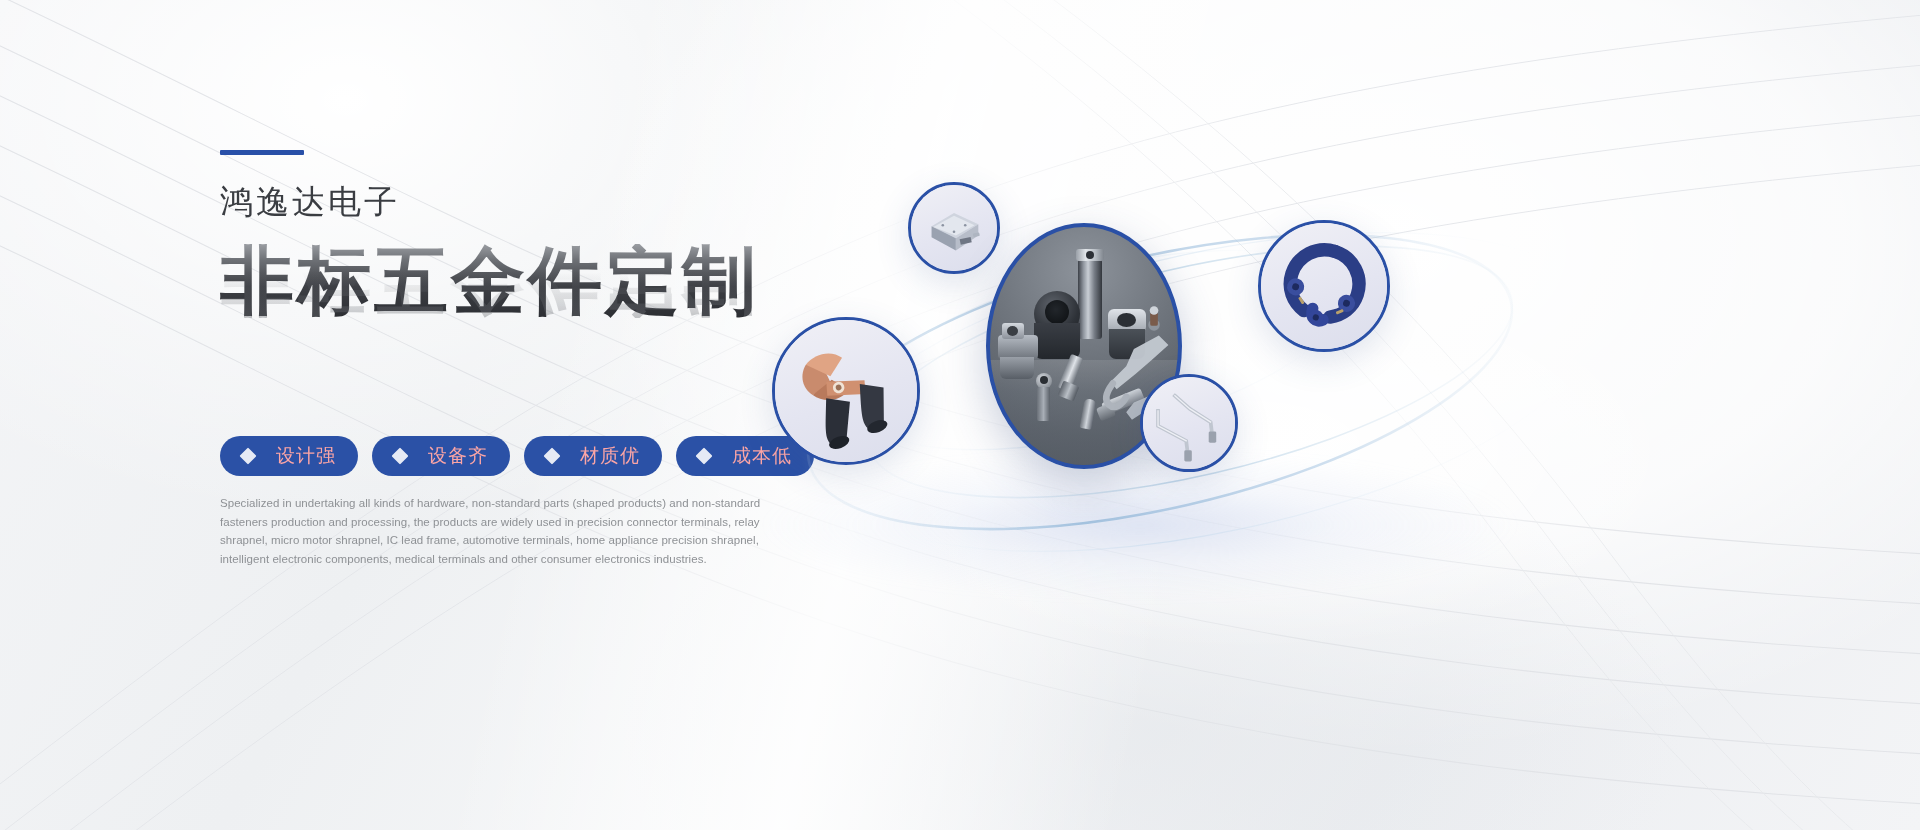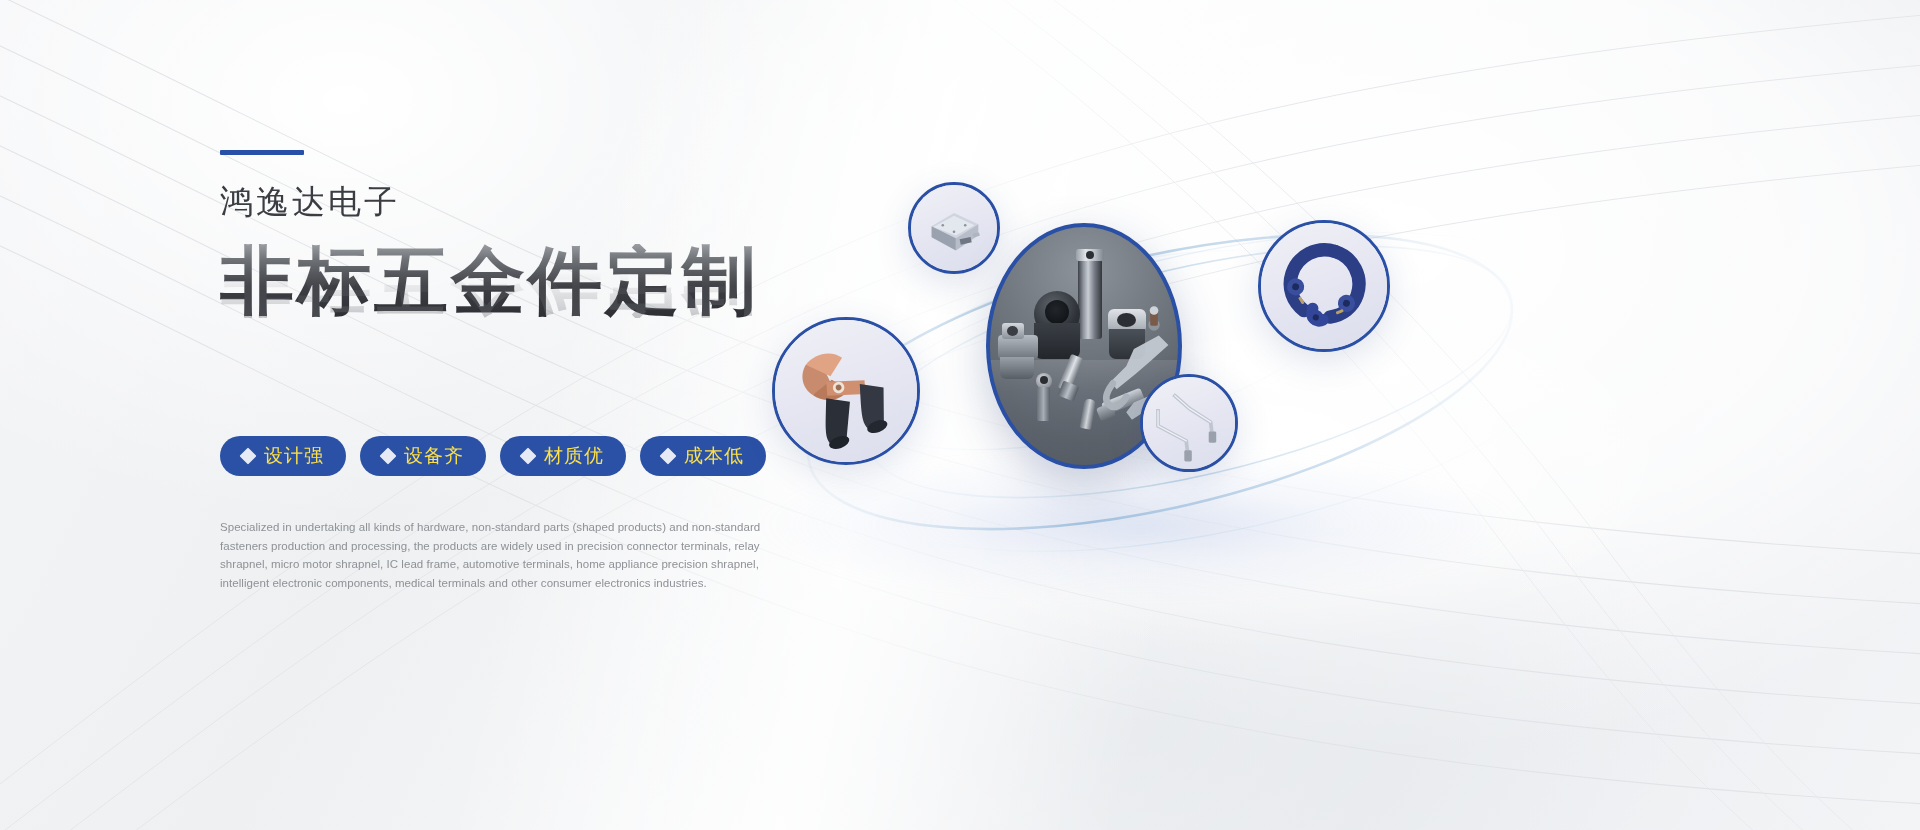--- a/index.html
+++ b/index.html
@@ -67,40 +67,40 @@
     color:transparent; -webkit-text-fill-color:transparent;
     pointer-events:none;
   }
 
   
   .pills{
     margin-top:118px;
     display:flex; gap:14px; align-items:center;
   }
   .pill{
-    display:inline-flex; align-items:center; gap:10px;
+    display:inline-flex; align-items:center; gap:22px;
     height:40px; padding:0 22px;
     border-radius:20px;
     background:#2b51a6;
-    color:#fde047;
+    color:#fca5a5;
     font-size:19px; letter-spacing:1px;
     white-space:nowrap;
     cursor:pointer;
   }
   .pill .diamond{
     width:12px; height:12px;
     background:#e6eaf5;
     transform:rotate(45deg);
     border-radius:1px;
     flex:none;
   }
 
   
   .blurb{
-    margin-top:42px;
+    margin-top:18px;
     width:570px;
     font-size:11.5px;
     line-height:1.62;
     color:#8e9195;
     letter-spacing:0.05px;
   }
 
   
   .composition{
     position:absolute; left:760px; top:120px;

